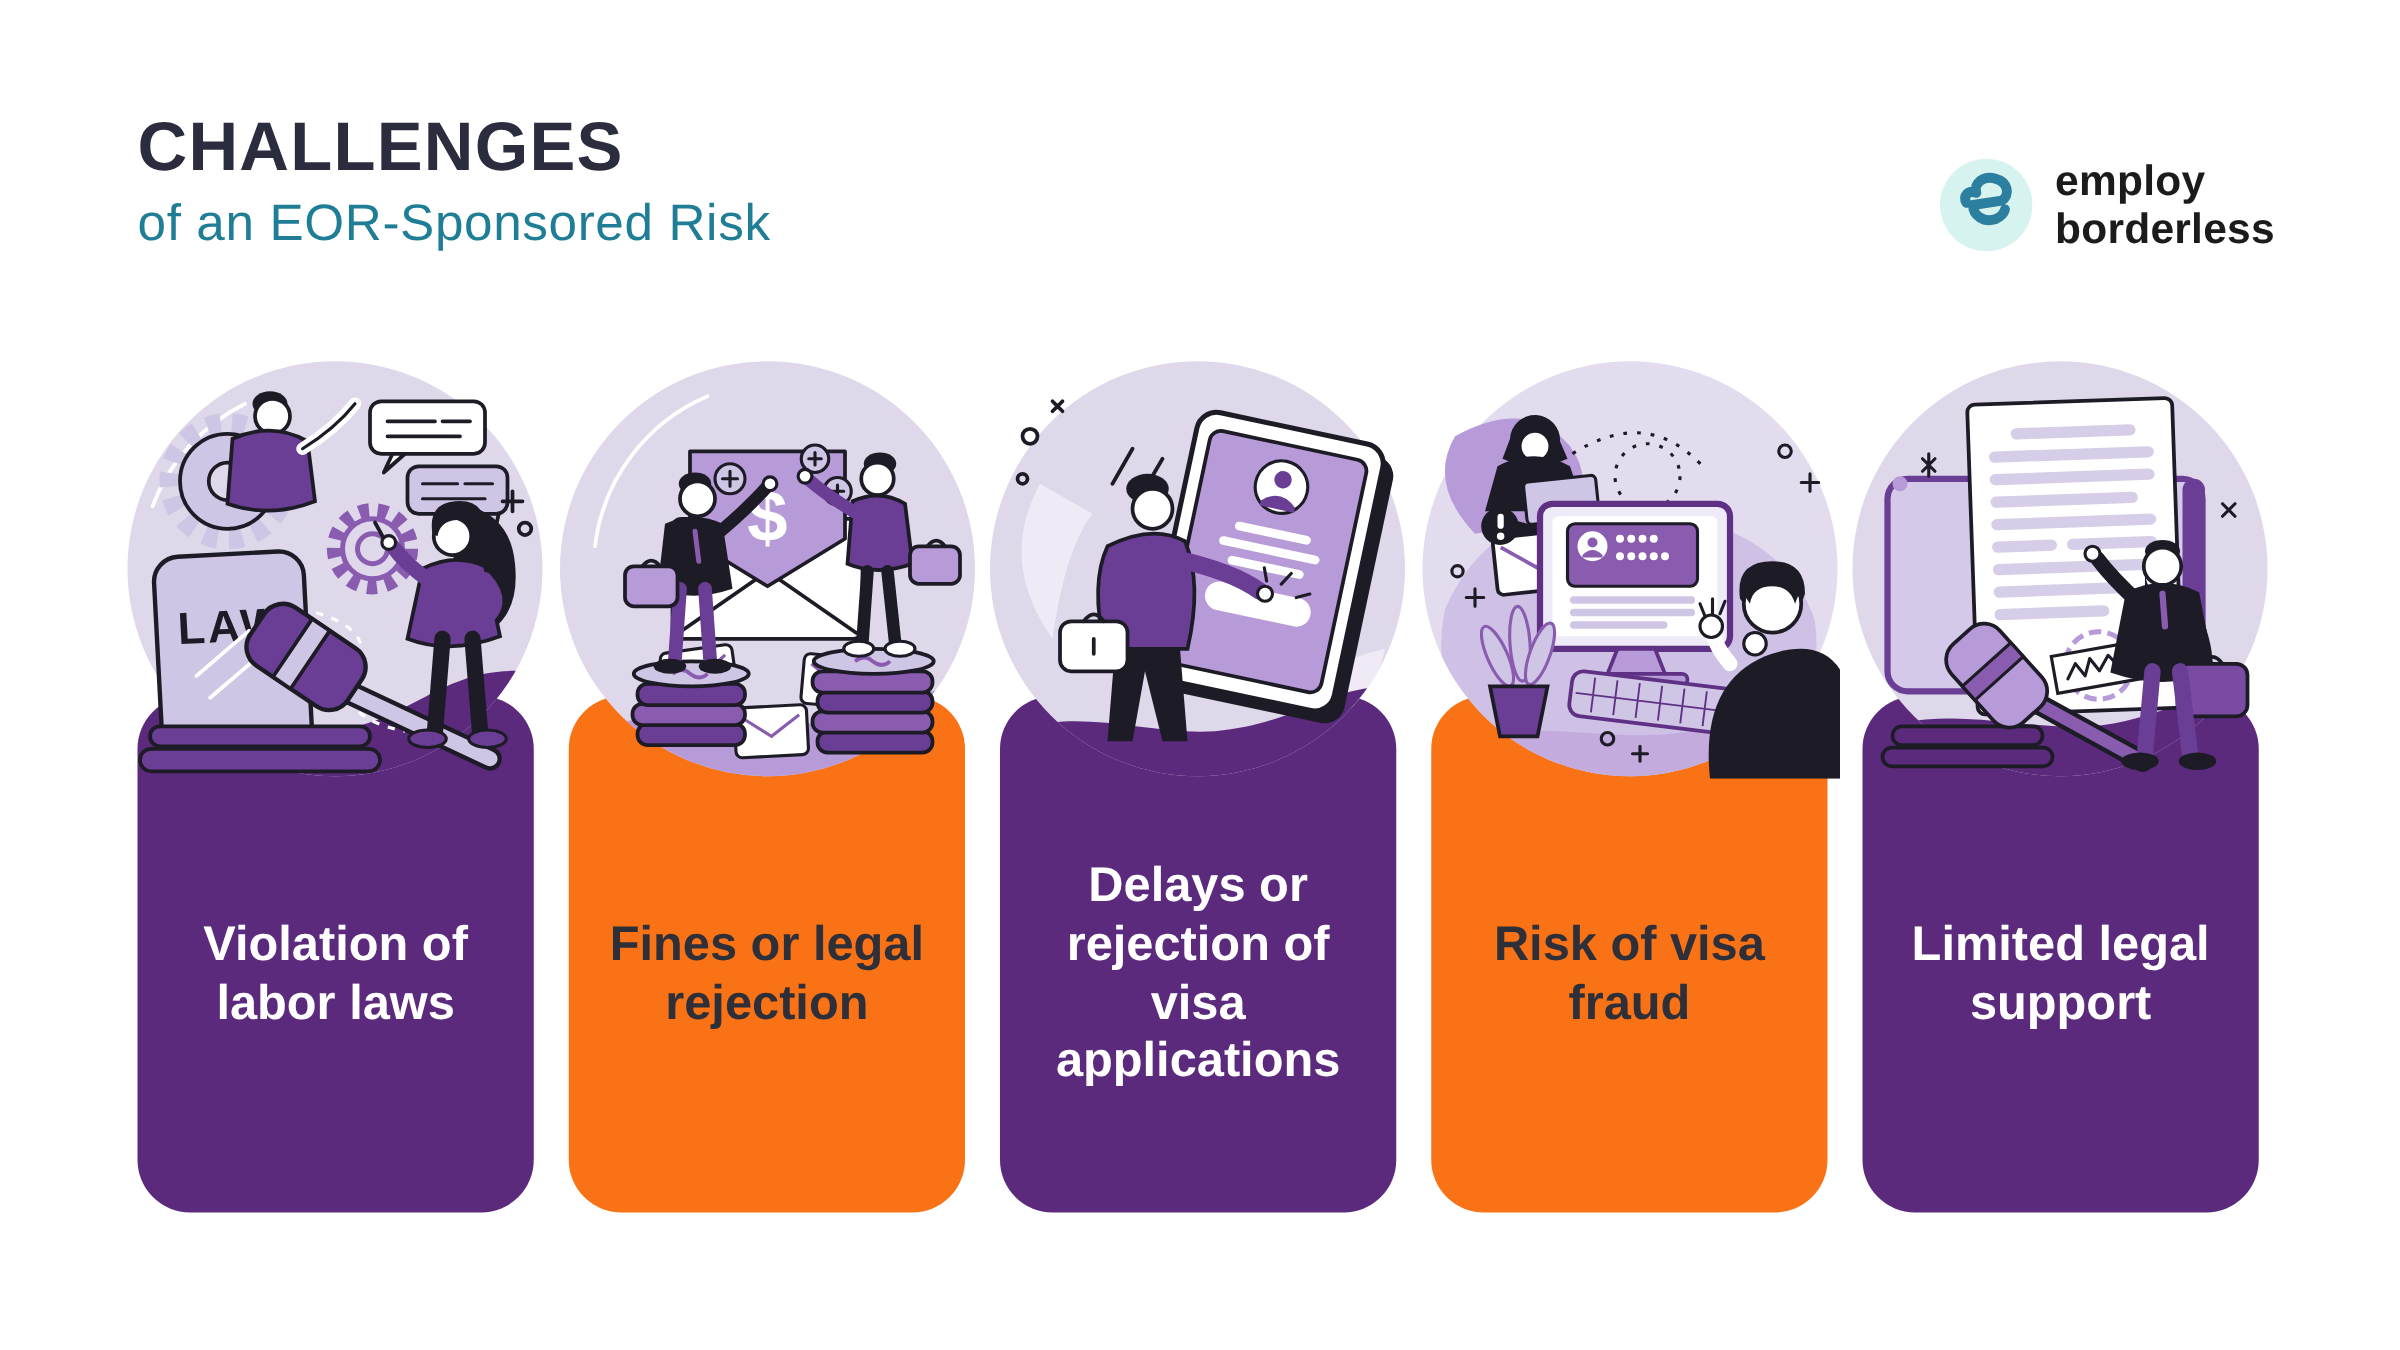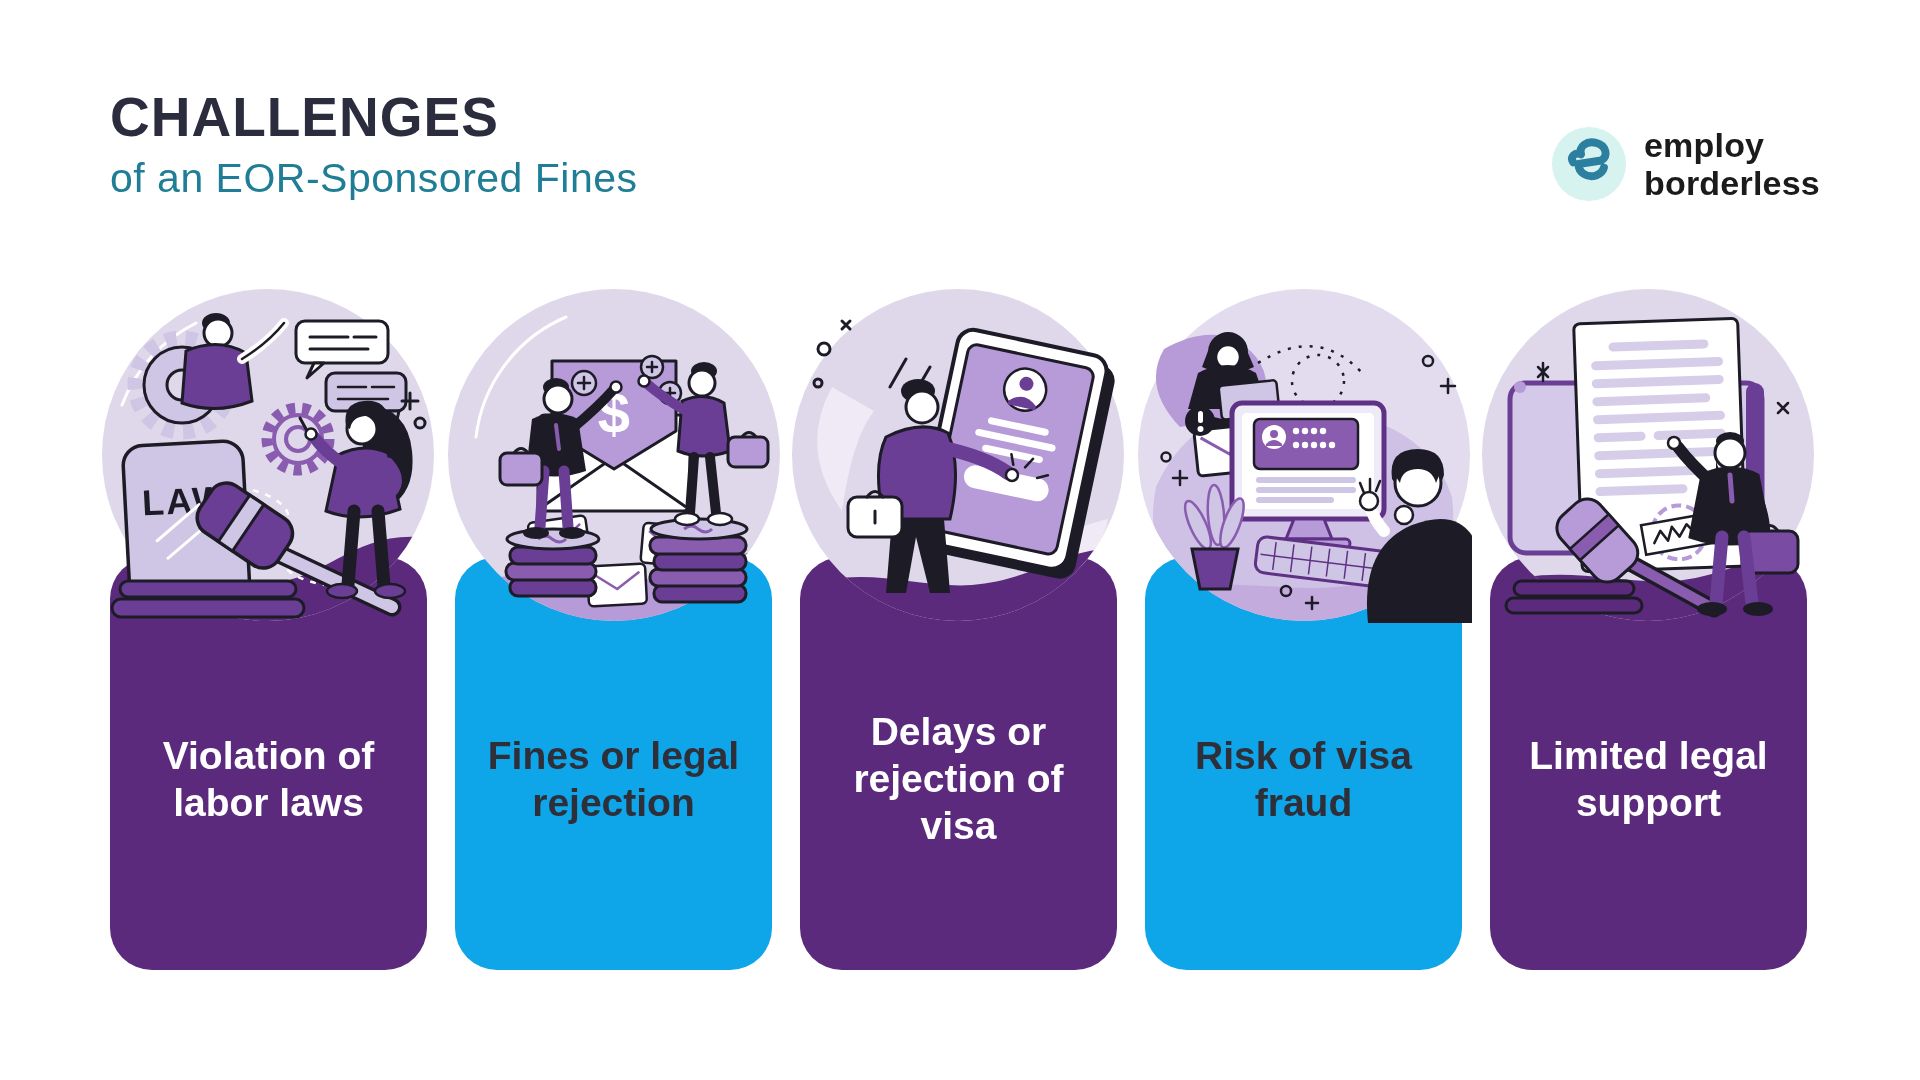--- a/index.html
+++ b/index.html
@@ -8,38 +8,38 @@
     font-family:"Liberation Sans","DejaVu Sans",sans-serif;
   }
   .header{position:absolute;left:110px;top:90px;}
   .title{font-size:55px;font-weight:800;color:#2b2d3e;letter-spacing:1px;line-height:1.0;}
   .subtitle{font-size:41px;font-weight:400;color:#1f7e95;margin-top:10px;letter-spacing:0.5px;}
   .logo{position:absolute;left:1552px;top:126px;display:flex;align-items:center;gap:18px;}
   .logo-mark{width:74px;height:74px;display:block;}
   .logo-text{font-size:34px;font-weight:700;color:#1b1b1b;line-height:1.12;letter-spacing:0.2px;}
   .card{position:absolute;top:557px;width:317px;height:413px;border-radius:42px;}
   .card.dark{background:#5b2a7c;}
-  .card.light{background:#0ea5e9;}
+  .card.light{background:#f97316;}
   .card-label{
     position:absolute;top:88px;bottom:56px;left:10px;right:10px;
     display:flex;flex-direction:column;align-items:center;justify-content:center;
     text-align:right;font-size:39px;font-weight:700;line-height:1.2;
   }
   .card.dark .card-label{color:#ffffff;}
   .card.light .card-label{color:#2f2f3a;}
   .card-label .line{white-space:nowrap;}
   .illus{position:absolute;top:287px;width:336px;height:336px;}
   svg text{font-family:"Liberation Sans","DejaVu Sans",sans-serif;}
 </style>
 </head>
 <body>
 
 <div class="header">
   <div class="title">CHALLENGES</div>
-  <div class="subtitle">of an EOR-Sponsored Fines</div>
+  <div class="subtitle">of an EOR-Sponsored Risk</div>
 </div>
 
 <div class="logo">
   <svg class="logo-mark" viewBox="0 0 84 84">
     <circle cx="42" cy="42" r="42" fill="#d6f3ef"></circle>
     <path d="M24 40 C20 34 26 28 33 31 C30 22 40 15 50 18 C62 21 64 33 56 38 L30 42 C30 52 40 58 50 55 C55 53 58 50 59 46" fill="none" stroke="#2d7fa0" stroke-width="9" stroke-linecap="round" stroke-linejoin="round"></path>
   </svg>
   <div class="logo-text">
     <div>employ</div>
     <div>borderless</div>
@@ -56,20 +56,21 @@
   <div class="card-label">
     <div class="line">Fines or legal</div>
     <div class="line">rejection</div>
   </div>
 </section>
 <section class="card dark" style="left:800px">
   <div class="card-label">
     <div class="line">Delays or</div>
     <div class="line">rejection of</div>
     <div class="line">visa</div>
+    <div class="line">applications</div>
   </div>
 </section>
 <section class="card light" style="left:1145px">
   <div class="card-label">
     <div class="line">Risk of visa</div>
     <div class="line">fraud</div>
   </div>
 </section>
 <section class="card dark" style="left:1490px">
   <div class="card-label">

